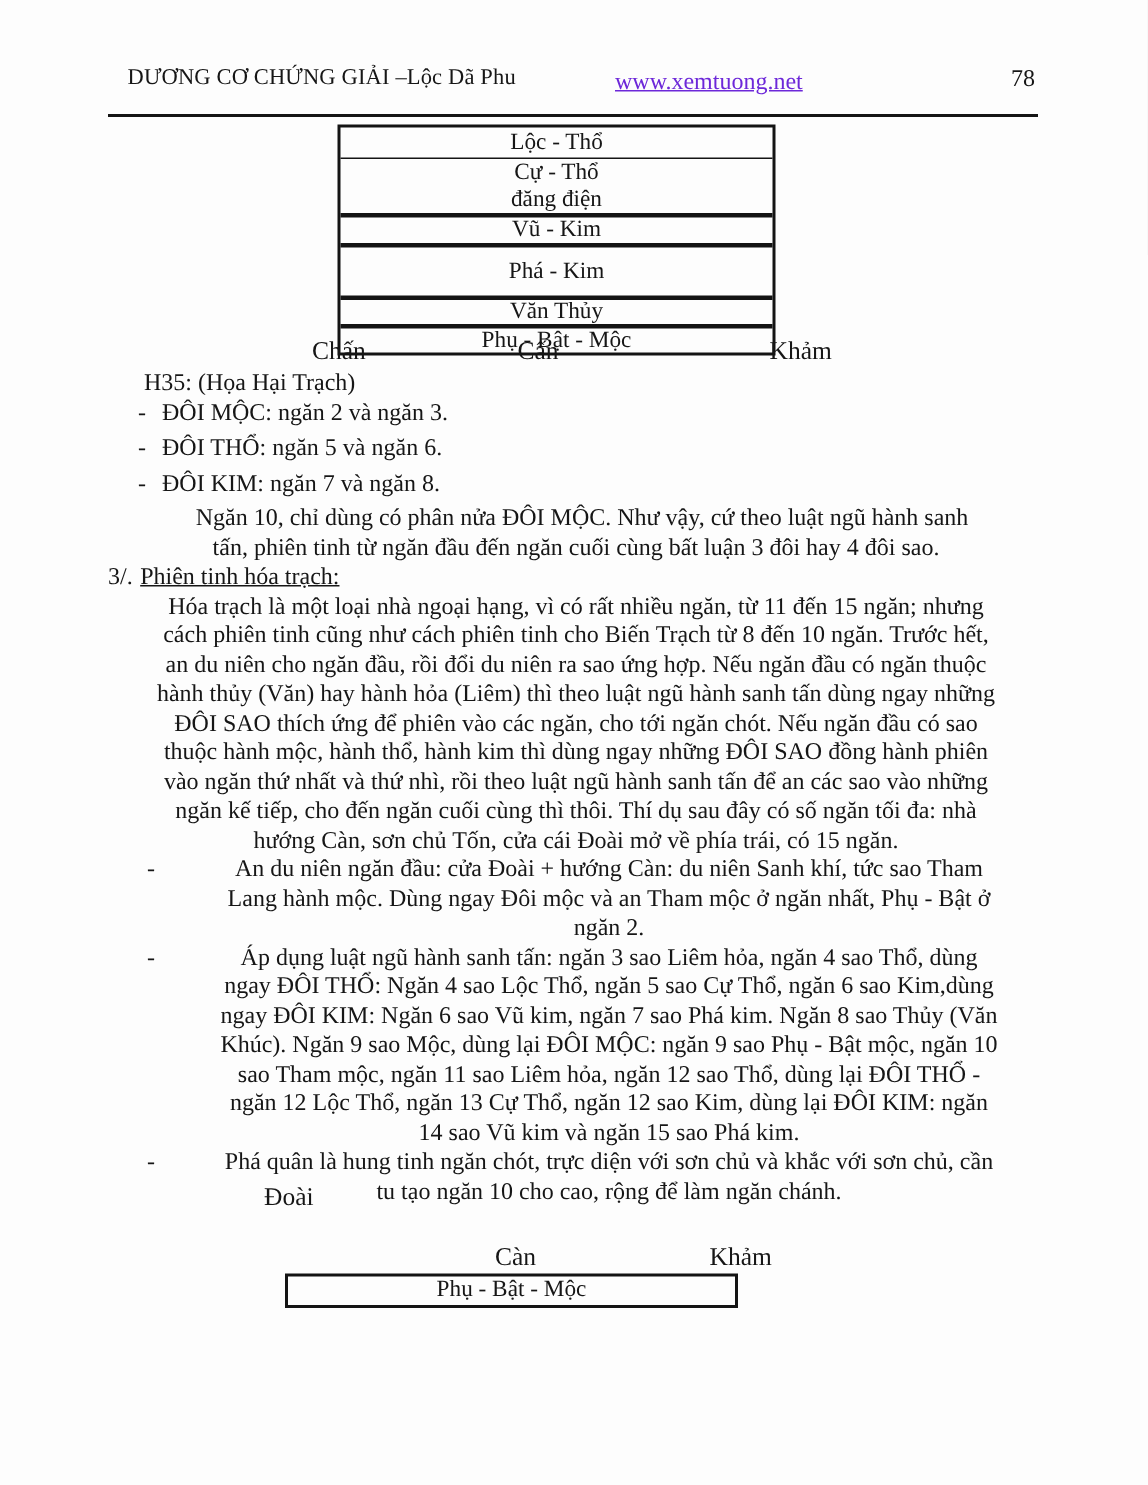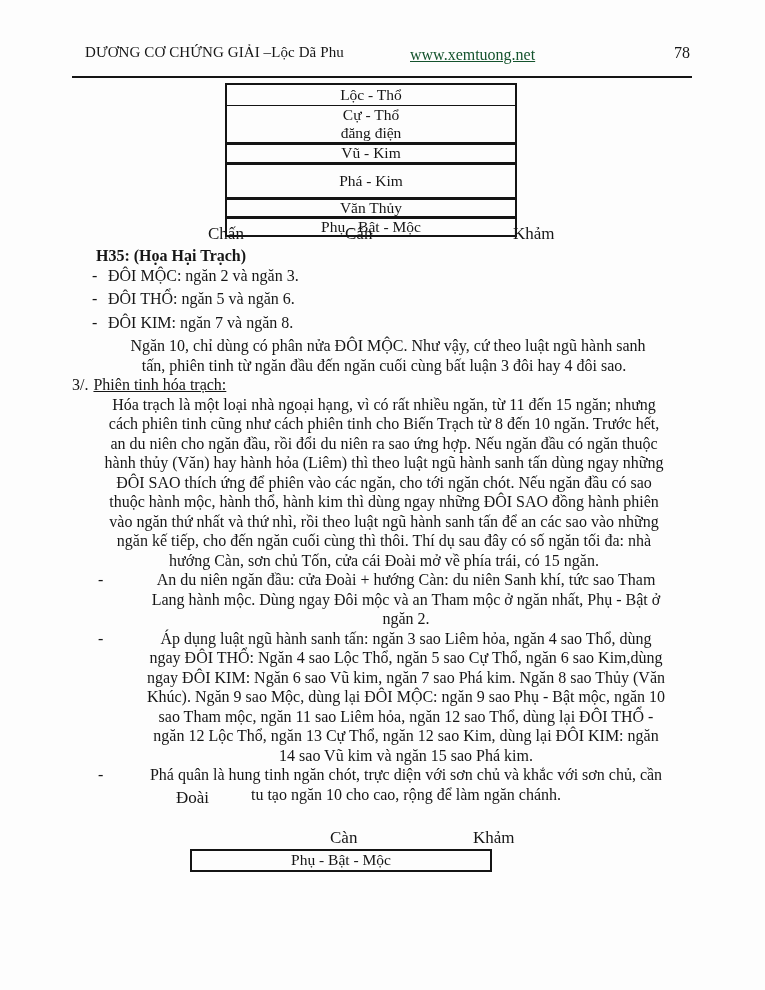--- a/index.html
+++ b/index.html
@@ -7,41 +7,41 @@
   .page{
     position:relative;
     width:765px;height:990px;
     background:#fdfdfd;
     font-family:"Liberation Serif","DejaVu Serif",serif;
     color:#161616;
     overflow:hidden;
   }
   .abs{position:absolute;}
   .hdr-title{left:85px;top:44px;font-size:15px;letter-spacing:.1px;}
-  .hdr-link{left:410px;top:46px;font-size:16px;color:#14532d;text-decoration:underline;cursor:pointer;}
+  .hdr-link{left:410px;top:46px;font-size:16px;color:#6d28d9;text-decoration:underline;cursor:pointer;}
   .hdr-page{left:674px;top:44px;font-size:16px;}
   .rule{left:72px;top:76px;width:620px;height:2px;background:#151515;}
 
   .star-table{border:2px solid #141414;box-sizing:border-box;background:#fdfdfd;}
   .star-row{
     box-sizing:border-box;display:flex;align-items:center;justify-content:center;
     font-size:15.5px;line-height:18.5px;text-align:center;white-space:pre-line;
   }
   .tbl-top{left:225px;top:83px;width:292px;}
   .tbl-top .star-row{border-top:3px solid #141414;}
   .tbl-top .star-row:first-child{border-top:none;}
   .tbl-top .r2{border-top:1px solid #141414 !important;}
   .tbl-bot{left:190px;top:849px;width:302px;}
   .tbl-bot .star-row{border-top:3px solid #141414;}
   .tbl-bot .star-row:first-child{border-top:none;}
 
   .trig{font-size:17px;}
 
   .body-block{left:72px;top:246px;width:624px;font-size:16px;line-height:19.5px;}
-  .ind{padding-left:24px;font-weight:bold;}
+  .ind{padding-left:24px;}
   .ml{white-space:pre-line;text-align:center;}
   .blt{display:flex;align-items:flex-start;}
   .blt-a{margin-bottom:4px;}
   .blt-a .dash{margin-left:20px;width:16px;flex:none;}
   .blt-b .dash{margin-left:26px;width:18px;flex:none;}
   .blt .btxt{flex:1;}
   .para-first{text-indent:8px;}
   .sec-no{margin-right:5px;}
   .sec-title{text-decoration:underline;}
 </style>

